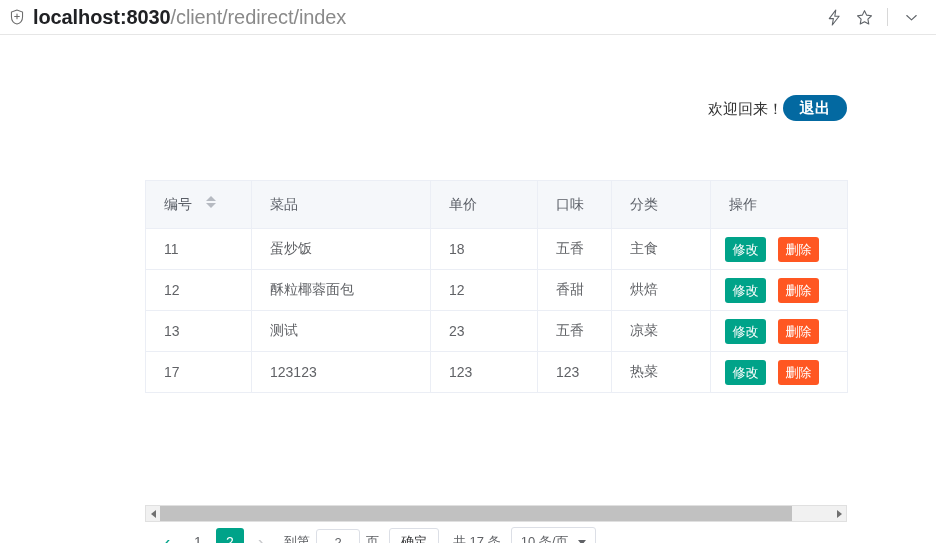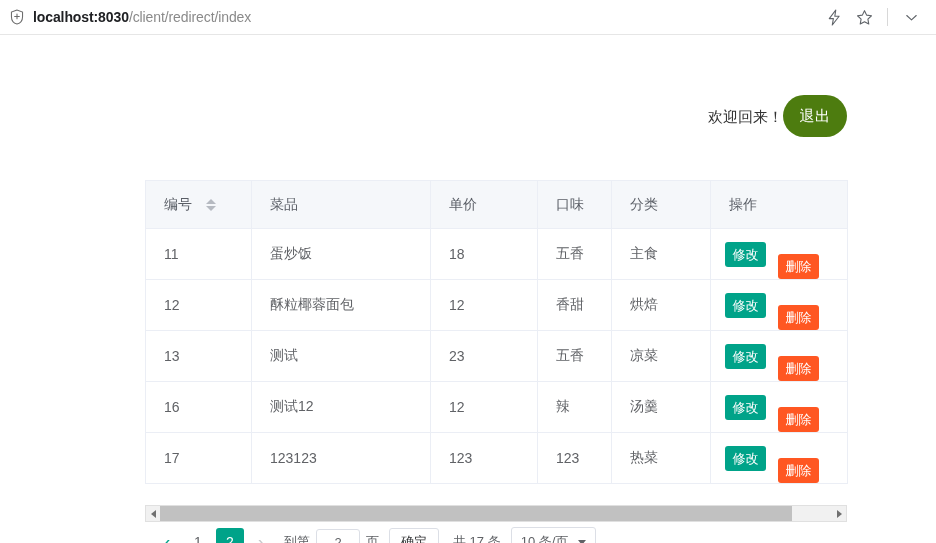--- a/index.html
+++ b/index.html
@@ -35,21 +35,21 @@
   }
   .shield-icon {
     width: 18px;
     height: 18px;
     flex: 0 0 18px;
     margin-right: 7px;
     color: #6b6b6b;
   }
   .shield-icon svg { display: block; }
   .url-text {
-    font-size: 14px;
+    font-size: 20px;
     letter-spacing: -0.1px;
     white-space: nowrap;
     overflow: hidden;
     color: #8a8a8a;
   }
   .url-text .host { color: #202124; font-weight: 600; }
 
   .bar-actions {
     display: flex;
     align-items: center;
@@ -89,31 +89,32 @@
     display: flex;
     align-items: center;
     justify-content: flex-end;
   }
   .welcome-text {
     font-size: 15px;
     color: #333;
     line-height: 1;
   }
   .logout-btn {
-    background: #4d7c0f;
+    background: #0369a1;
     color: #ffffff;
     border: none;
     border-radius: 22px;
     width: 64px;
-    height: 42px;
+    height: 26px;
     font-size: 15px;
     font-family: inherit;
     cursor: pointer;
     padding: 0;
     letter-spacing: 0.5px;
+    font-weight: bold;
   }
 
   
   .table-wrap {
     position: absolute;
     left: 145px;
     top: 145px;
     width: 702px;
   }
   table.data-table {
@@ -141,21 +142,21 @@
     color: #5a5e66;
     border-top: 1px solid #ebeef5;
     border-bottom: 1px solid #ebeef5;
   }
   table.data-table thead th:first-child { border-left: 1px solid #ebeef5; }
   table.data-table thead th:last-child { border-right: 1px solid #ebeef5; }
   table.data-table tbody td { height: 40px; background: #fff; }
   table.data-table tbody td:first-child { border-left: 1px solid #ebeef5; }
   table.data-table tbody td:last-child { border-right: 1px solid #ebeef5; }
 
-  .th-inner { display: inline-flex; align-items: center; gap: 14px; }
+  .th-inner { display: inline-flex; align-items: flex-start; gap: 14px; }
   .sort-caret {
     display: inline-flex;
     flex-direction: column;
     justify-content: center;
     gap: 2px;
     cursor: pointer;
   }
   .sort-caret i {
     width: 0; height: 0;
     border-left: 5px solid transparent;
@@ -175,21 +176,21 @@
     border-radius: 3px;
     padding: 0;
     width: 41px;
     height: 25px;
     line-height: 25px;
     text-align: center;
     cursor: pointer;
     vertical-align: middle;
   }
   .btn-edit { background: #00A389; margin-right: 12px; }
-  .btn-delete { background: #FF5722; margin-top: 25px; }
+  .btn-delete { background: #FF5722; }
 
   
   .hscroll {
     position: absolute;
     left: 145px;
     top: 470px;
     width: 702px;
     height: 17px;
     background: #f1f1f1;
     border: 1px solid #e0e0e0;
@@ -398,28 +399,20 @@
           </tr>
           <tr>
             <td>13</td>
             <td>测试</td>
             <td>23</td>
             <td>五香</td>
             <td>凉菜</td>
             <td class="op-cell"><button class="btn-sm btn-edit" style="background: rgb(0, 163, 137);">修改</button><button class="btn-sm btn-delete" style="background: rgb(255, 87, 34);">删除</button></td>
           </tr>
           <tr>
-            <td>16</td>
-            <td>测试12</td>
-            <td>12</td>
-            <td>辣</td>
-            <td>汤羹</td>
-            <td class="op-cell"><button class="btn-sm btn-edit" style="background: rgb(0, 163, 137);">修改</button><button class="btn-sm btn-delete" style="background: rgb(255, 87, 34);">删除</button></td>
-          </tr>
-          <tr>
             <td>17</td>
             <td>123123</td>
             <td>123</td>
             <td>123</td>
             <td>热菜</td>
             <td class="op-cell"><button class="btn-sm btn-edit" style="background: rgb(0, 163, 137);">修改</button><button class="btn-sm btn-delete" style="background: rgb(255, 87, 34);">删除</button></td>
           </tr>
         </tbody>
     </table>
   </div>

